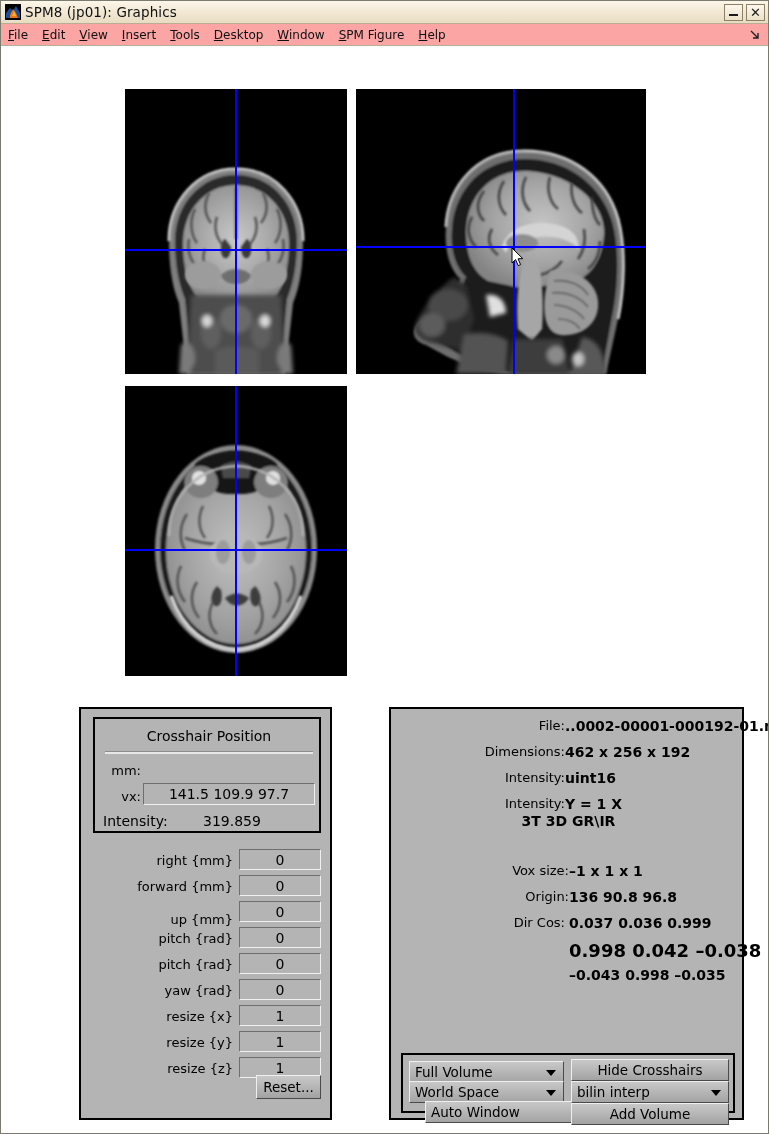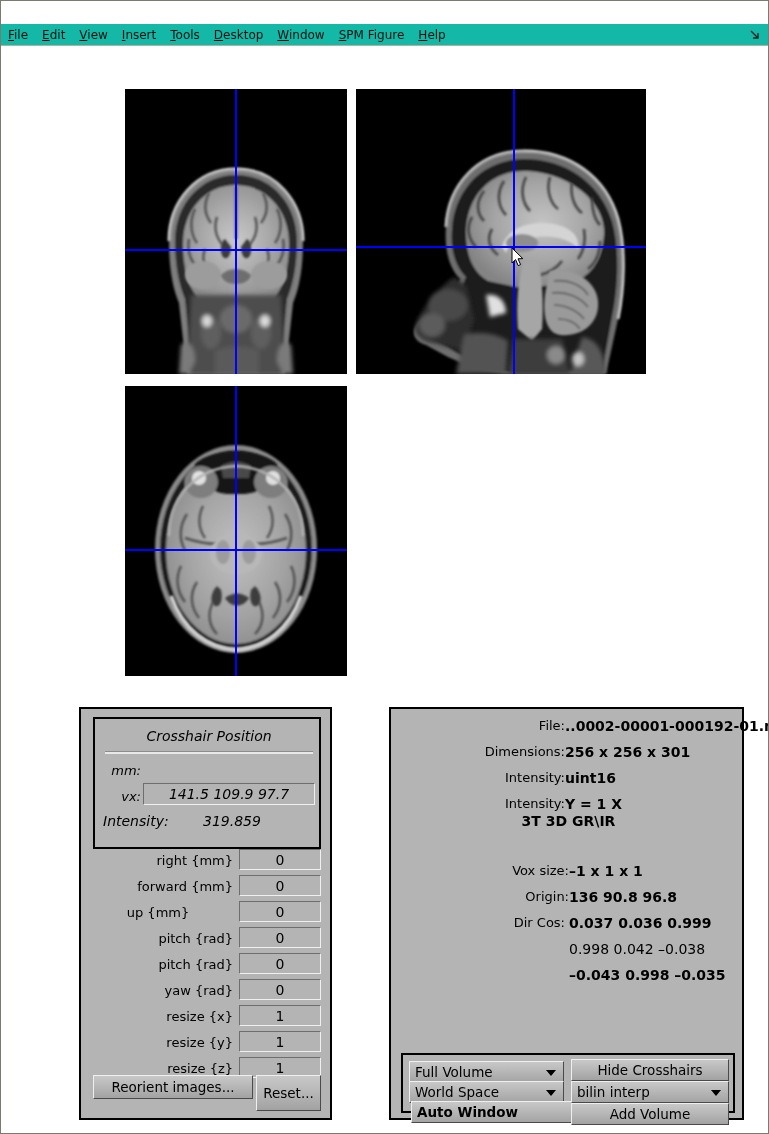--- a/index.html
+++ b/index.html
@@ -51,21 +51,21 @@
   }
   .tb-btn .minglyph {
     display:block; width: 9px; height: 2px; background:#1a1a1a; margin-top: 6px;
   }
   .tb-btn .closeglyph { font-weight: bold; font-size: 13px; }
 
   
   #menubar {
     position: absolute; left: 0; top: 23px;
     width: 767px; height: 22px;
-    background: #14b8a6;
+    background: #fca5a5;
     border-bottom: 1px solid #b5b199;
     display: flex; align-items: center;
   }
   .menu-item {
     font-size: 12px; color: #101010;
     padding: 2px 7px 2px 7px;
     white-space: nowrap;
     font-family: "DejaVu Sans", sans-serif;
   }
   .menu-item u { text-decoration: underline; }
@@ -190,20 +190,38 @@
   .sep-line {
     position: absolute; height: 3px;
     background: linear-gradient(to bottom,#8c8c8c 0%,#8c8c8c 50%,#e8e8e8 50%,#e8e8e8 100%);
   }
 </style>
 </head>
 <body>
 
 <div id="app">
 
+  <div id="titlebar">
+    <div class="tb-icon">
+      <svg width="16" height="16" viewBox="0 0 16 16">
+        <rect width="16" height="16" fill="#000"></rect>
+        <path d="M1 9 L5 4 L8 7 L11 2 L15 9 L15 14 L1 14 Z" fill="#1a4f9c"></path>
+        <path d="M5 11 L8 5 L11 9 L13 14 L5 14 Z" fill="#e8781a"></path>
+        <path d="M7 12 L9 7 L11 12 Z" fill="#f2b23a"></path>
+      </svg>
+    </div>
+    <span class="tb-title">SPM8 (jp01): Graphics</span>
+    <div class="tb-spacer"></div>
+    <div class="tb-btn">
+      <span class="minglyph"></span>
+    </div>
+    <div class="tb-btn">
+      <span class="closeglyph">✕</span>
+    </div>
+  </div>
 
   <div id="menubar">
     <div class="menu-item"><u>F</u><span>ile</span></div>
     <div class="menu-item"><u>E</u>dit</div>
     <div class="menu-item"><u>V</u>iew</div>
     <div class="menu-item"><u>I</u>nsert</div>
     <div class="menu-item"><u>T</u>ools</div>
     <div class="menu-item"><u>D</u>esktop</div>
     <div class="menu-item"><u>W</u>indow</div>
     <div class="menu-item"><u>S</u>PM Figure</div>
@@ -458,96 +476,95 @@
           <path d="M46 210 C 58 244 82 262 111 264 C 140 262 164 244 176 210" stroke="#d0d0d0" stroke-width="4" fill="none"></path>
           <path d="M44 150 C 44 110 72 82 111 80 C 150 82 178 110 178 150" stroke="#b4b4b4" stroke-width="2.4" fill="none"></path>
         </g>
       </svg>
       <div class="xhair-v" style="left:110px;"></div>
       <div class="xhair-h" style="top:163px;"></div>
     </div>
 
     <div class="spm-panel" style="left:78px; top:660px; width:253px; height:413px;">
 
-      <div class="spm-inner-box" style="left:12px; top:8px; width:228px; height:132px;font-style:italic;">
+      <div class="spm-inner-box" style="left:12px; top:8px; width:228px; height:116px;">
         <div class="spm-text" style="left:0; top:10px; width:228px; text-align:center; font-size:14px;">Crosshair Position</div>
         <div class="sep-line" style="left:10px; top:32px; width:208px;"></div>
 
         <div class="spm-label" style="left:2px; top:45px; width:44px;">mm:</div>
 
         <div class="spm-label" style="left:2px; top:71px; width:44px;">vx:</div>
         <div class="spm-edit" style="left:48px; top:64px; width:172px; height:22px;">141.5 109.9 97.7</div>
 
         <div class="spm-text" style="left:8px; top:95px; font-size:14px;">Intensity:</div>
         <div class="spm-text" style="left:108px; top:95px; font-size:14px;">319.859</div>
       </div>
 
       <div id="reorient-rows">
           <div class="spm-label" style="left: 2px; top: 145px; width: 150px;">right  {mm}</div>
           <div class="spm-edit" style="left: 158px; top: 140px; width: 82px; height: 21px;">0</div>
           <div class="spm-label" style="left: 2px; top: 171px; width: 150px;">forward  {mm}</div>
           <div class="spm-edit" style="left: 158px; top: 166px; width: 82px; height: 21px;">0</div>
-          <div class="spm-label" style="left: 2px; top: 197px; width: 150px; text-align: center;">up  {mm}</div>
+          <div class="spm-label" style="left: 2px; top: 204px; width: 150px;">up  {mm}</div>
           <div class="spm-edit" style="left: 158px; top: 192px; width: 82px; height: 21px;">0</div>
           <div class="spm-label" style="left: 2px; top: 223px; width: 150px;">pitch  {rad}</div>
           <div class="spm-edit" style="left: 158px; top: 218px; width: 82px; height: 21px;">0</div>
           <div class="spm-label" style="left: 2px; top: 249px; width: 150px;">pitch  {rad}</div>
           <div class="spm-edit" style="left: 158px; top: 244px; width: 82px; height: 21px;">0</div>
           <div class="spm-label" style="left: 2px; top: 275px; width: 150px;">yaw  {rad}</div>
           <div class="spm-edit" style="left: 158px; top: 270px; width: 82px; height: 21px;">0</div>
           <div class="spm-label" style="left: 2px; top: 301px; width: 150px;">resize  {x}</div>
           <div class="spm-edit" style="left: 158px; top: 296px; width: 82px; height: 21px;">1</div>
           <div class="spm-label" style="left: 2px; top: 327px; width: 150px;">resize  {y}</div>
           <div class="spm-edit" style="left: 158px; top: 322px; width: 82px; height: 21px;">1</div>
           <div class="spm-label" style="left: 2px; top: 353px; width: 150px;">resize  {z}</div>
           <div class="spm-edit" style="left: 158px; top: 348px; width: 82px; height: 21px;">1</div>
         </div>
 
-      <div class="spm-btn" style="left:12px; top:366px; width:160px; height:24px;">Reorient images...</div>
-      <div class="spm-btn" style="left:175px; top:366px; width:65px; height:36px;">Reset...</div>
+      <div class="spm-btn" style="left:175px; top:366px; width:65px; height:24px;">Reset...</div>
     </div>
 
     <div class="spm-panel" style="left:388px; top:660px; width:355px; height:413px;">
 
       <div id="fileinfo-rows">
           <div class="spm-label" style="left: 0px; top: 10px; width: 174px;">File:</div>
           <div class="spm-text" style="left: 174px; top: 10px; font-weight: bold; font-size: 14px;">..0002-00001-000192-01.nii</div>
           <div class="spm-label" style="left: 0px; top: 36px; width: 174px;">Dimensions:</div>
-          <div class="spm-text" style="left: 174px; top: 36px; font-weight: bold; font-size: 14px;">256 x 256 x 301</div>
+          <div class="spm-text" style="left: 174px; top: 36px; font-weight: bold; font-size: 14px;">462 x 256 x 192</div>
           <div class="spm-label" style="left: 0px; top: 62px; width: 174px;">Intensity:</div>
           <div class="spm-text" style="left: 174px; top: 62px; font-weight: bold; font-size: 14px;">uint16</div>
           <div class="spm-label" style="left: 0px; top: 88px; width: 174px;">Intensity:</div>
           <div class="spm-text" style="left: 174px; top: 88px; font-weight: bold; font-size: 14px;">Y = 1 X</div>
         </div>
 
       <div class="spm-text" style="left:0; top:105px; width:355px; text-align:center; font-weight:bold; font-size:14px;">3T 3D GR\IR</div>
 
       <div class="spm-label" style="left:0; top:155px; width:178px;">Vox size:</div>
       <div class="spm-text" style="left:178px; top:155px; font-weight:bold; font-size:14px;">–1 x 1 x 1</div>
 
       <div class="spm-label" style="left:0; top:181px; width:178px;">Origin:</div>
       <div class="spm-text" style="left:178px; top:181px; font-weight:bold; font-size:14px;">136 90.8 96.8</div>
 
       <div class="spm-label" style="left:0; top:207px; width:174px;padding-left:11px;">Dir Cos:</div>
       <div id="dircos-rows">
           <div class="spm-text" style="left: 178px; top: 207px; font-weight: bold; font-size: 14px;">0.037  0.036  0.999</div>
-          <div class="spm-text" style="left: 178px; top: 233px; font-weight: normal; font-size: 14px;">0.998  0.042 –0.038</div>
+          <div class="spm-text" style="left: 178px; top: 233px; font-weight: bold; font-size: 18px;">0.998  0.042 –0.038</div>
           <div class="spm-text" style="left: 178px; top: 259px; font-weight: bold; font-size: 14px;">–0.043  0.998 –0.035</div>
         </div>
 
       <div class="spm-inner-box" style="left:10px; top:344px; width:334px; height:60px; border-width:2px;">
         <div class="spm-popup" style="left:6px; top:6px; width:155px; height:22px;">
           <span>Full Volume</span>
           <span class="arrow"></span>
         </div>
         <div class="spm-popup" style="left:6px; top:26px; width:155px; height:22px;">
           <span>World Space</span>
           <span class="arrow"></span>
         </div>
-        <div class="spm-popup" style="left:8px; top:46px; width:181px; height:22px;font-weight:bold;">
+        <div class="spm-popup" style="left:22px; top:46px; width:181px; height:22px;">
           <span>Auto Window</span>
           <span class="arrow"></span>
         </div>
 
         <div class="spm-btn" style="left:168px; top:4px; width:158px; height:22px;">Hide Crosshairs</div>
         <div class="spm-popup" style="left:168px; top:26px; width:158px; height:22px;">
           <span>bilin interp</span>
           <span class="arrow"></span>
         </div>
         <div class="spm-btn" style="left:168px; top:48px; width:158px; height:22px;">Add Volume</div>

